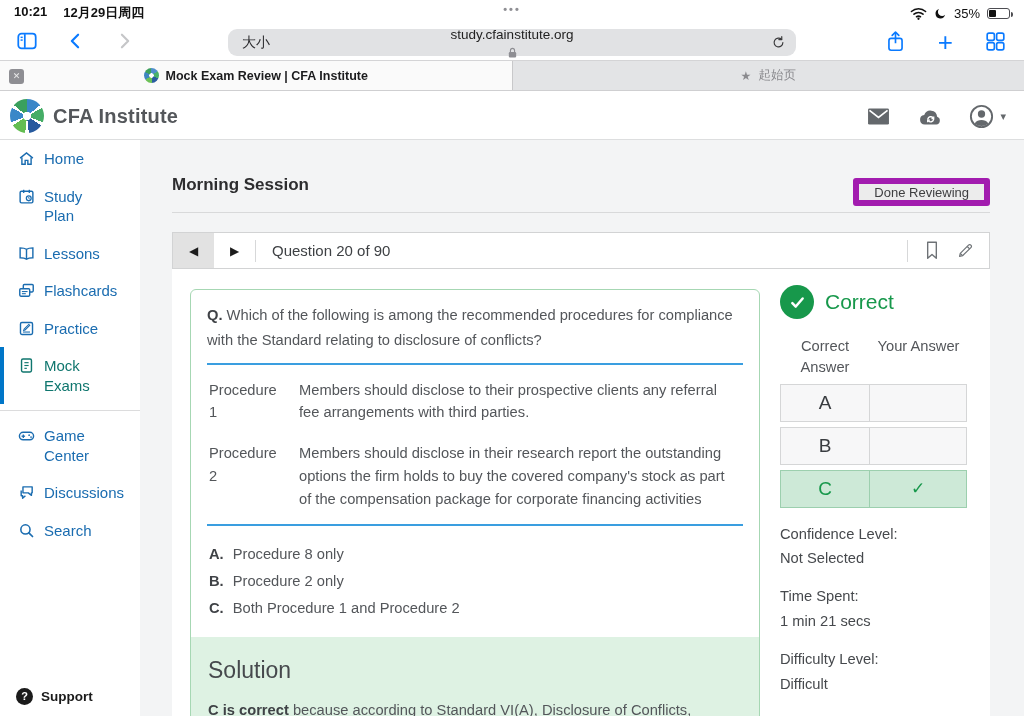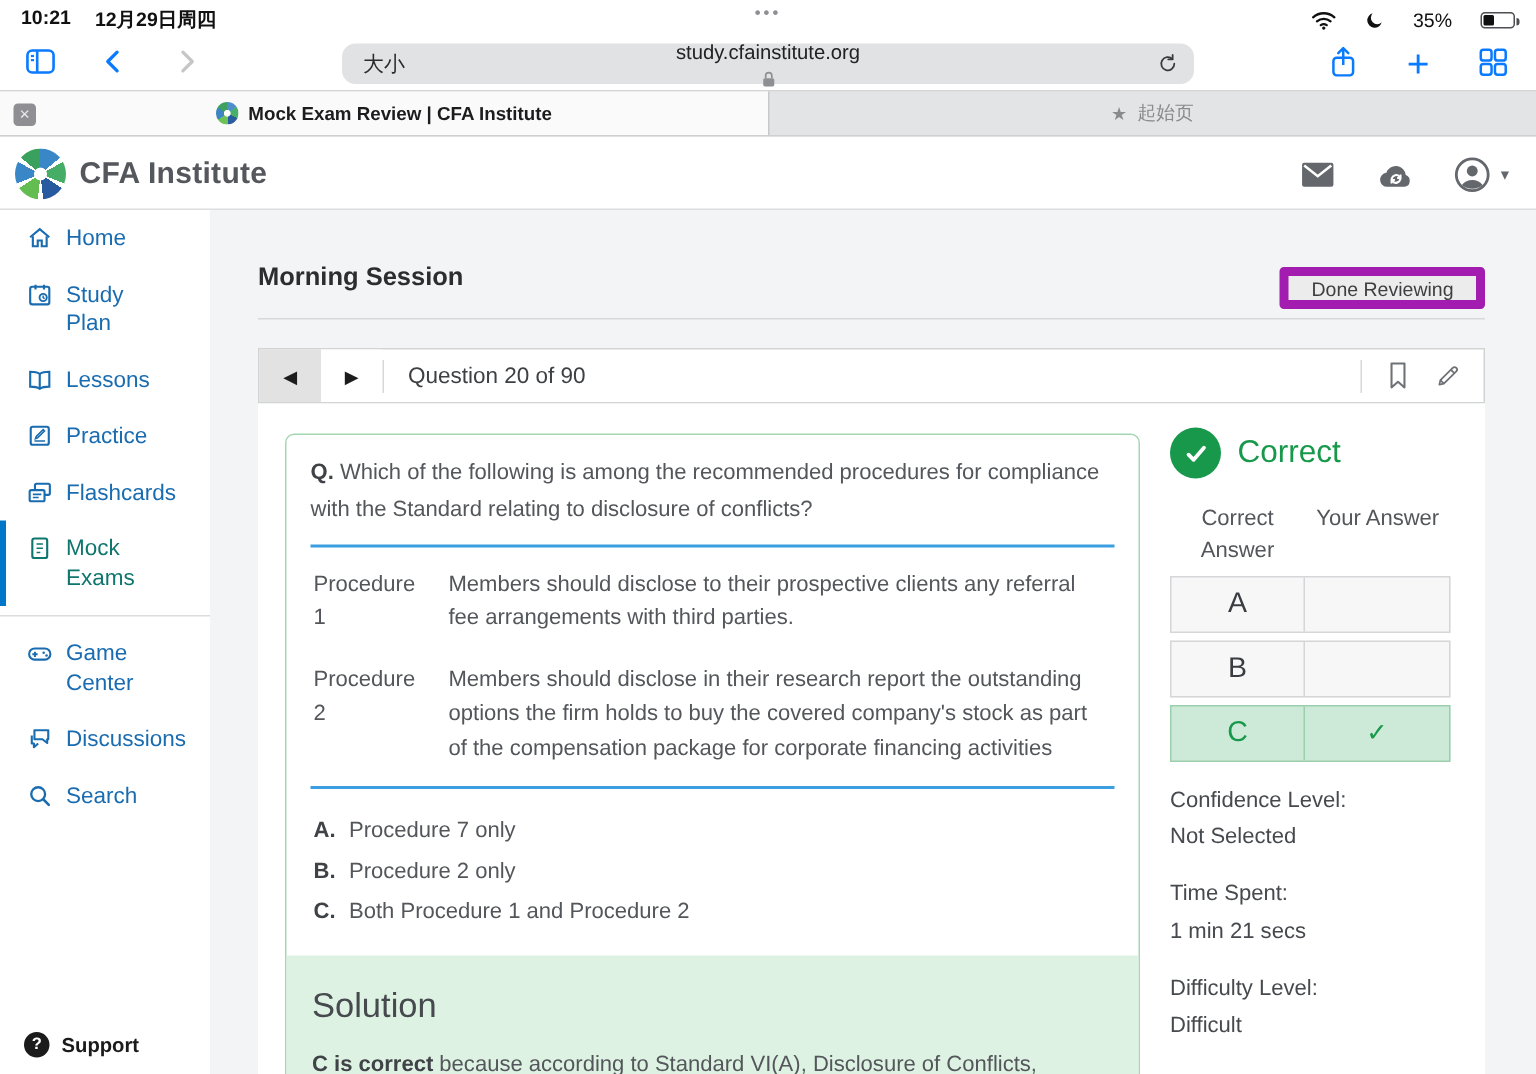--- a/index.html
+++ b/index.html
@@ -11,21 +11,21 @@
   }
   svg { display:block; }
 
   
   .status-bar { position:absolute; top:0; left:0; width:1024px; height:26px; background:#fff;
     display:flex; align-items:center; justify-content:space-between; padding:0 14px;
     font-size:13px; font-weight:700; color:#111; }
   .status-left { display:flex; gap:16px; }
   .status-dots { position:absolute; left:0; right:0; top:3px; text-align:center; color:#8e8e93;
     font-size:11px; letter-spacing:2px; font-weight:700; }
-  .status-right { display:flex; align-items:center; gap:19px; }
+  .status-right { display:flex; align-items:center; gap:7px; }
   .battery { position:relative; width:23px; height:11px; border:1px solid #4d4d52; border-radius:3px; }
   .battery .fill { position:absolute; left:1px; top:1px; bottom:1px; width:35%; background:#111; border-radius:1px; }
   .battery .tip { position:absolute; right:-4px; top:3px; width:2px; height:5px; background:#4d4d52; border-radius:0 2px 2px 0; }
 
   
   .toolbar { position:absolute; top:26px; left:0; width:1024px; height:34px; background:#fff; }
   .nav-left { position:absolute; left:14px; top:2px; display:flex; align-items:center; gap:24px; }
   .icon-btn { background:none; border:none; cursor:pointer; padding:2px; }
   .url-field { position:absolute; left:228px; top:3px; width:568px; height:27px; background:#e1e2e4;
     border-radius:9px; display:flex; align-items:center; font-size:13.5px; color:#222; }
@@ -287,37 +287,37 @@
         <svg width="17" height="17" viewBox="0 0 24 24">
           <path d="M12 6C10 4.7 7.3 4 3 4v14c4.3 0 7 .7 9 2 2-1.3 4.7-2 9-2V4c-4.3 0-7 .7-9 2z" fill="none" stroke="currentColor" stroke-width="2"></path>
           <line x1="12" y1="6" x2="12" y2="20" stroke="currentColor" stroke-width="2"></line>
         </svg>
       </span>
     <span>Lessons</span>
   </div>
   <div class="nav-item">
     <span class="ni">
         <svg width="17" height="17" viewBox="0 0 24 24">
-          <rect x="3.5" y="3.5" width="17" height="17" rx="2" fill="none" stroke="currentColor" stroke-width="2"></rect>
-          <path d="M16.5 7.5l-6.5 6.5-2 .7.7-2 6.5-6.5z" fill="none" stroke="currentColor" stroke-width="1.5"></path>
-          <line x1="7" y1="17" x2="17" y2="17" stroke="currentColor" stroke-width="1.5"></line>
-        </svg>
-      </span>
-    <span>Practice</span>
-  </div>
-  <div class="nav-item">
-    <span class="ni">
-        <svg width="17" height="17" viewBox="0 0 24 24">
           <rect x="7.5" y="3.5" width="14" height="10.5" rx="1.5" fill="none" stroke="currentColor" stroke-width="2"></rect>
           <rect x="2.5" y="9.5" width="14" height="10.5" rx="1.5" fill="#fff" stroke="currentColor" stroke-width="2"></rect>
           <line x1="5.5" y1="13.5" x2="13.5" y2="13.5" stroke="currentColor" stroke-width="1.5"></line>
           <line x1="5.5" y1="16.5" x2="11" y2="16.5" stroke="currentColor" stroke-width="1.5"></line>
         </svg>
       </span>
     <span>Flashcards</span>
+  </div>
+  <div class="nav-item">
+    <span class="ni">
+        <svg width="17" height="17" viewBox="0 0 24 24">
+          <rect x="3.5" y="3.5" width="17" height="17" rx="2" fill="none" stroke="currentColor" stroke-width="2"></rect>
+          <path d="M16.5 7.5l-6.5 6.5-2 .7.7-2 6.5-6.5z" fill="none" stroke="currentColor" stroke-width="1.5"></path>
+          <line x1="7" y1="17" x2="17" y2="17" stroke="currentColor" stroke-width="1.5"></line>
+        </svg>
+      </span>
+    <span>Practice</span>
   </div>
   <div class="nav-item active">
     <span class="ni">
         <svg width="17" height="17" viewBox="0 0 24 24">
           <rect x="5" y="2.8" width="14" height="18.4" rx="2" fill="none" stroke="currentColor" stroke-width="2"></rect>
           <line x1="9" y1="8" x2="15" y2="8" stroke="currentColor" stroke-width="1.6"></line>
           <line x1="9" y1="12" x2="15" y2="12" stroke="currentColor" stroke-width="1.6"></line>
           <line x1="9" y1="16" x2="12.5" y2="16" stroke="currentColor" stroke-width="1.6"></line>
         </svg>
       </span>
@@ -400,21 +400,21 @@
           <span>Members should disclose to their prospective clients any referral fee arrangements with third parties.</span>
         </div>
         <div class="proc-row">
           <span class="proc-name">Procedure 2</span>
           <span>Members should disclose in their research report the outstanding options the firm holds to buy the covered company's stock as part of the compensation package for corporate financing activities</span>
         </div>
       </div>
       <div class="choices">
         <div class="choice">
           <b>A.</b>
-          <span>Procedure 7 only</span>
+          <span>Procedure 8 only</span>
         </div>
         <div class="choice">
           <b>B.</b>
           <span>Procedure 2 only</span>
         </div>
         <div class="choice">
           <b>C.</b>
           <span>Both Procedure 1 and Procedure 2</span>
         </div>
       </div>

